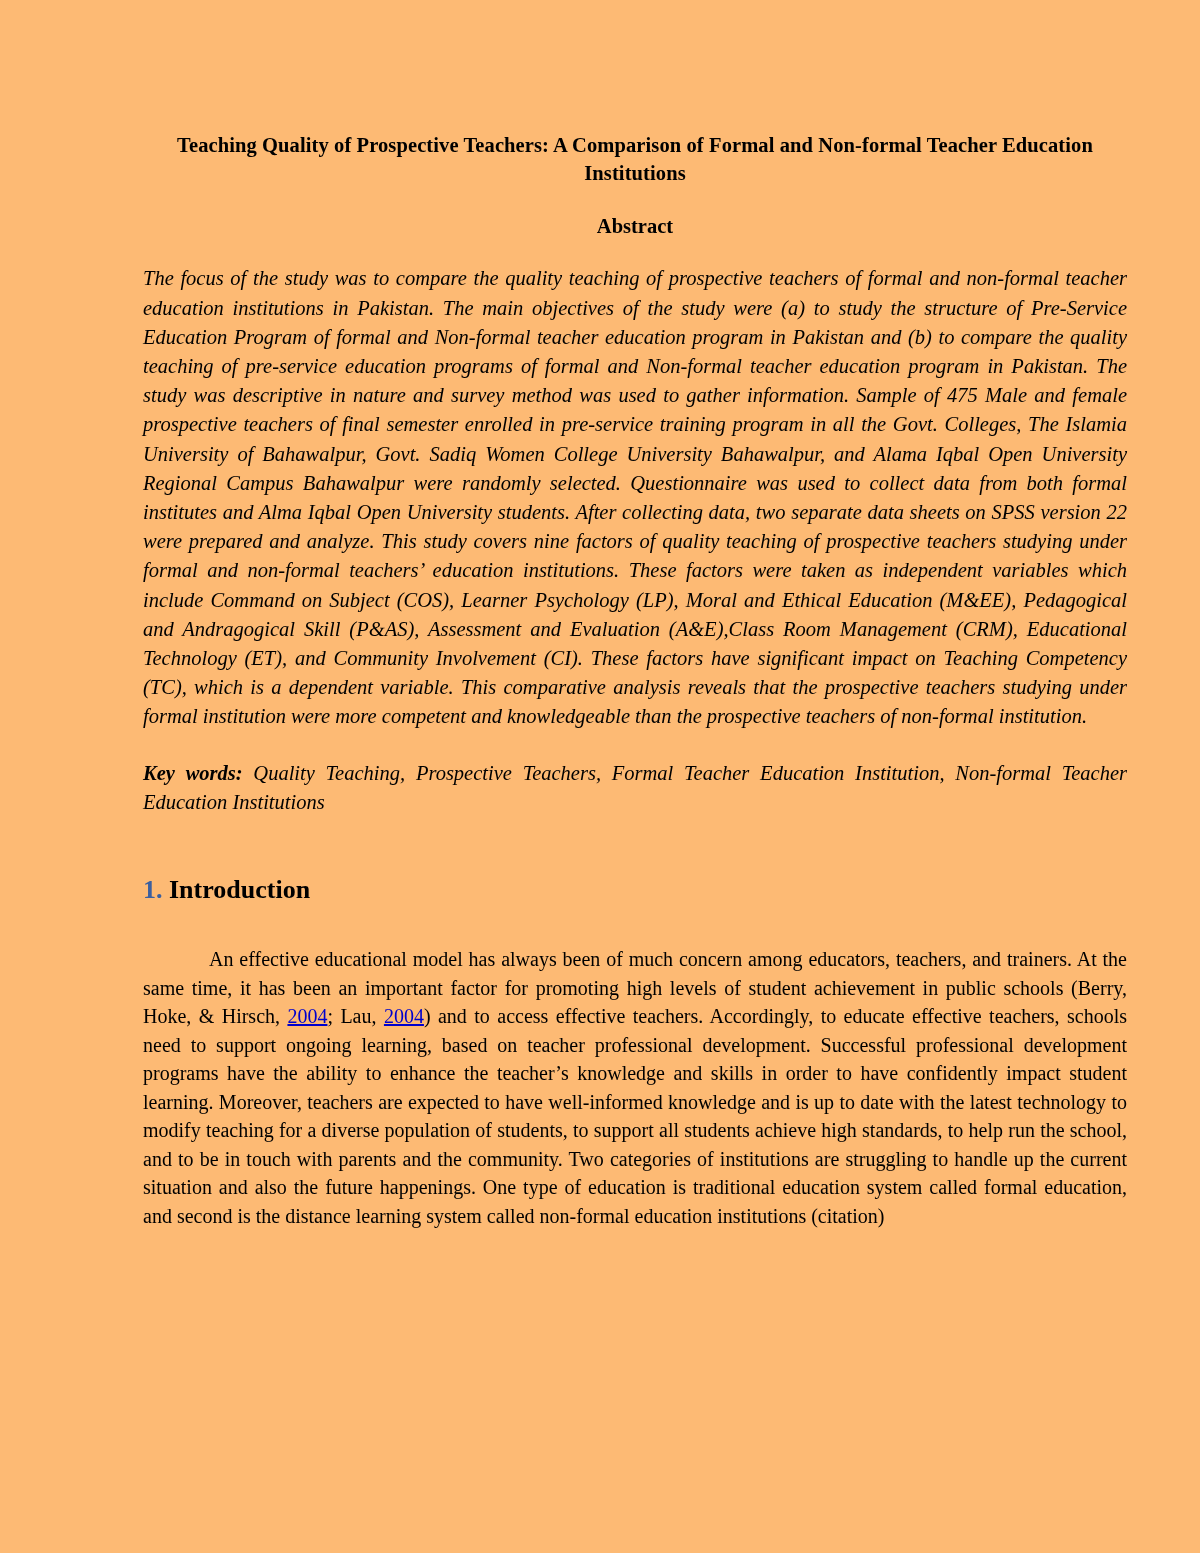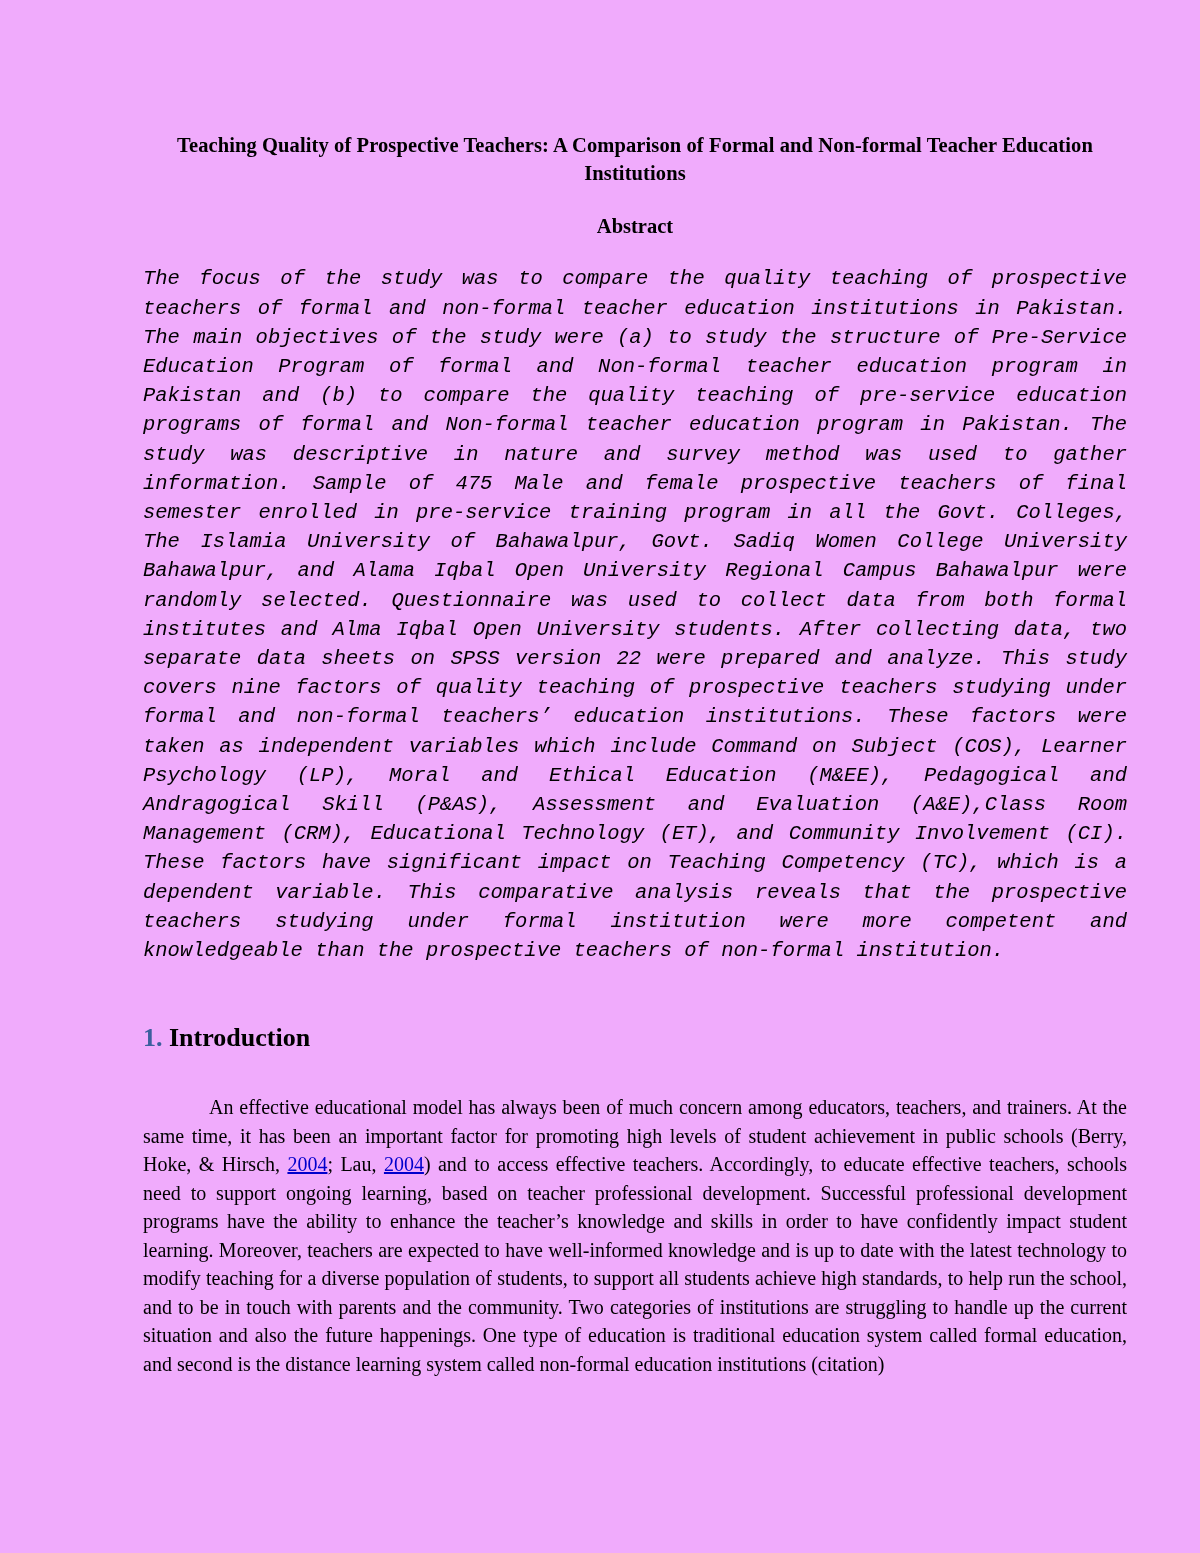--- a/index.html
+++ b/index.html
@@ -14,21 +14,21 @@
     font-family: "Liberation Serif", "DejaVu Serif", serif;
     color: #000000;
     -webkit-font-smoothing: antialiased;
   }
   .page {
     position: relative;
     width: 1200px;
     height: 1553px;
     box-sizing: border-box;
     padding: 132px 73px 0 143px;
-    background: #f0abfc;
+    background: #fdba74;
   }
   .doc-title {
     font-size: 20.5px;
     font-weight: bold;
     text-align: center;
     line-height: 1.35;
     margin: 0 14px 0 14px;
     letter-spacing: 0.1px;
   }
   .abstract-heading {
@@ -38,21 +38,20 @@
     margin: 28px 0 0 0;
   }
   .abstract-body {
     font-size: 20.5px;
     font-style: italic;
     text-align: justify;
     text-justify: inter-word;
     line-height: 1.425;
     margin: 26px 0 0 0;
     hyphens: none;
-    font-family: Liberation Mono, monospace;
   }
   .keywords {
     font-size: 20.5px;
     font-style: italic;
     text-align: justify;
     line-height: 1.425;
     margin: 27px 0 0 0;
   }
   .keywords .kw-label {
     font-weight: bold;
@@ -88,20 +87,23 @@
 <body>
 
 <div class="page">
 
   <h1 class="doc-title">Teaching Quality of Prospective Teachers: A Comparison of Formal and Non-formal Teacher Education Institutions</h1>
 
   <h2 class="abstract-heading">Abstract</h2>
 
   <p class="abstract-body">The focus of the study was to compare the quality teaching of prospective teachers of formal and non-formal teacher education institutions in Pakistan. The main objectives of the study were (a) to study the structure of Pre-Service Education Program of formal and Non-formal teacher education program in Pakistan and (b) to compare the quality teaching of pre-service education programs of formal and Non-formal teacher education program in Pakistan. The study was descriptive in nature and survey method was used to gather information.  Sample of 475 Male and female prospective teachers of final semester enrolled in pre-service training program in all the Govt. Colleges, The Islamia University of Bahawalpur, Govt. Sadiq Women College University Bahawalpur, and Alama Iqbal Open University Regional Campus Bahawalpur were randomly selected. Questionnaire was used to collect data from both formal institutes and Alma Iqbal Open University students. After collecting data, two separate data sheets on SPSS version 22 were prepared and analyze. This study covers nine factors of quality teaching of prospective teachers studying under formal and non-formal teachers’ education institutions. These factors were taken as independent variables which include Command on Subject (COS), Learner Psychology (LP), Moral and Ethical Education (M&amp;EE), Pedagogical and Andragogical Skill (P&amp;AS), Assessment and Evaluation (A&amp;E),Class Room Management (CRM), Educational Technology (ET), and Community Involvement (CI). These factors have significant impact on Teaching Competency (TC), which is a dependent variable. This comparative analysis reveals that the prospective teachers studying under formal institution were more competent and knowledgeable than the prospective teachers of non-formal institution.</p>
 
+  <p class="keywords">
+    <span class="kw-label">Key words:</span><span> Quality Teaching, Prospective Teachers, Formal Teacher Education Institution, Non-formal Teacher Education Institutions</span>
+  </p>
 
   <h2 class="section-heading">
     <span class="sec-num">1.</span>
     <span class="sec-title">Introduction</span>
   </h2>
 
   <p class="body-par">
     <span>An effective educational model has always been of much concern among educators, teachers, and trainers. At the same time, it has been an important factor for promoting high levels of student achievement in public schools (Berry, Hoke, &amp; Hirsch, </span><a class="cite-link">2004</a><span>; Lau, </span><a class="cite-link">2004</a><span>) and to access effective teachers. Accordingly, to educate effective teachers, schools need to support ongoing learning, based on teacher professional development. Successful professional development programs have the ability to enhance the teacher’s knowledge and skills in order to have confidently impact student learning. Moreover, teachers are expected to have well-informed knowledge and is up  to date with the latest technology to modify teaching for a diverse population of students, to support all students achieve high standards, to help run the school, and to be in touch with parents and the community. Two categories of institutions are struggling to handle up the current situation and also the future happenings. One type of education is traditional education system called formal education, and second is the distance learning system called non-formal education institutions (citation)</span>
   </p>
 

